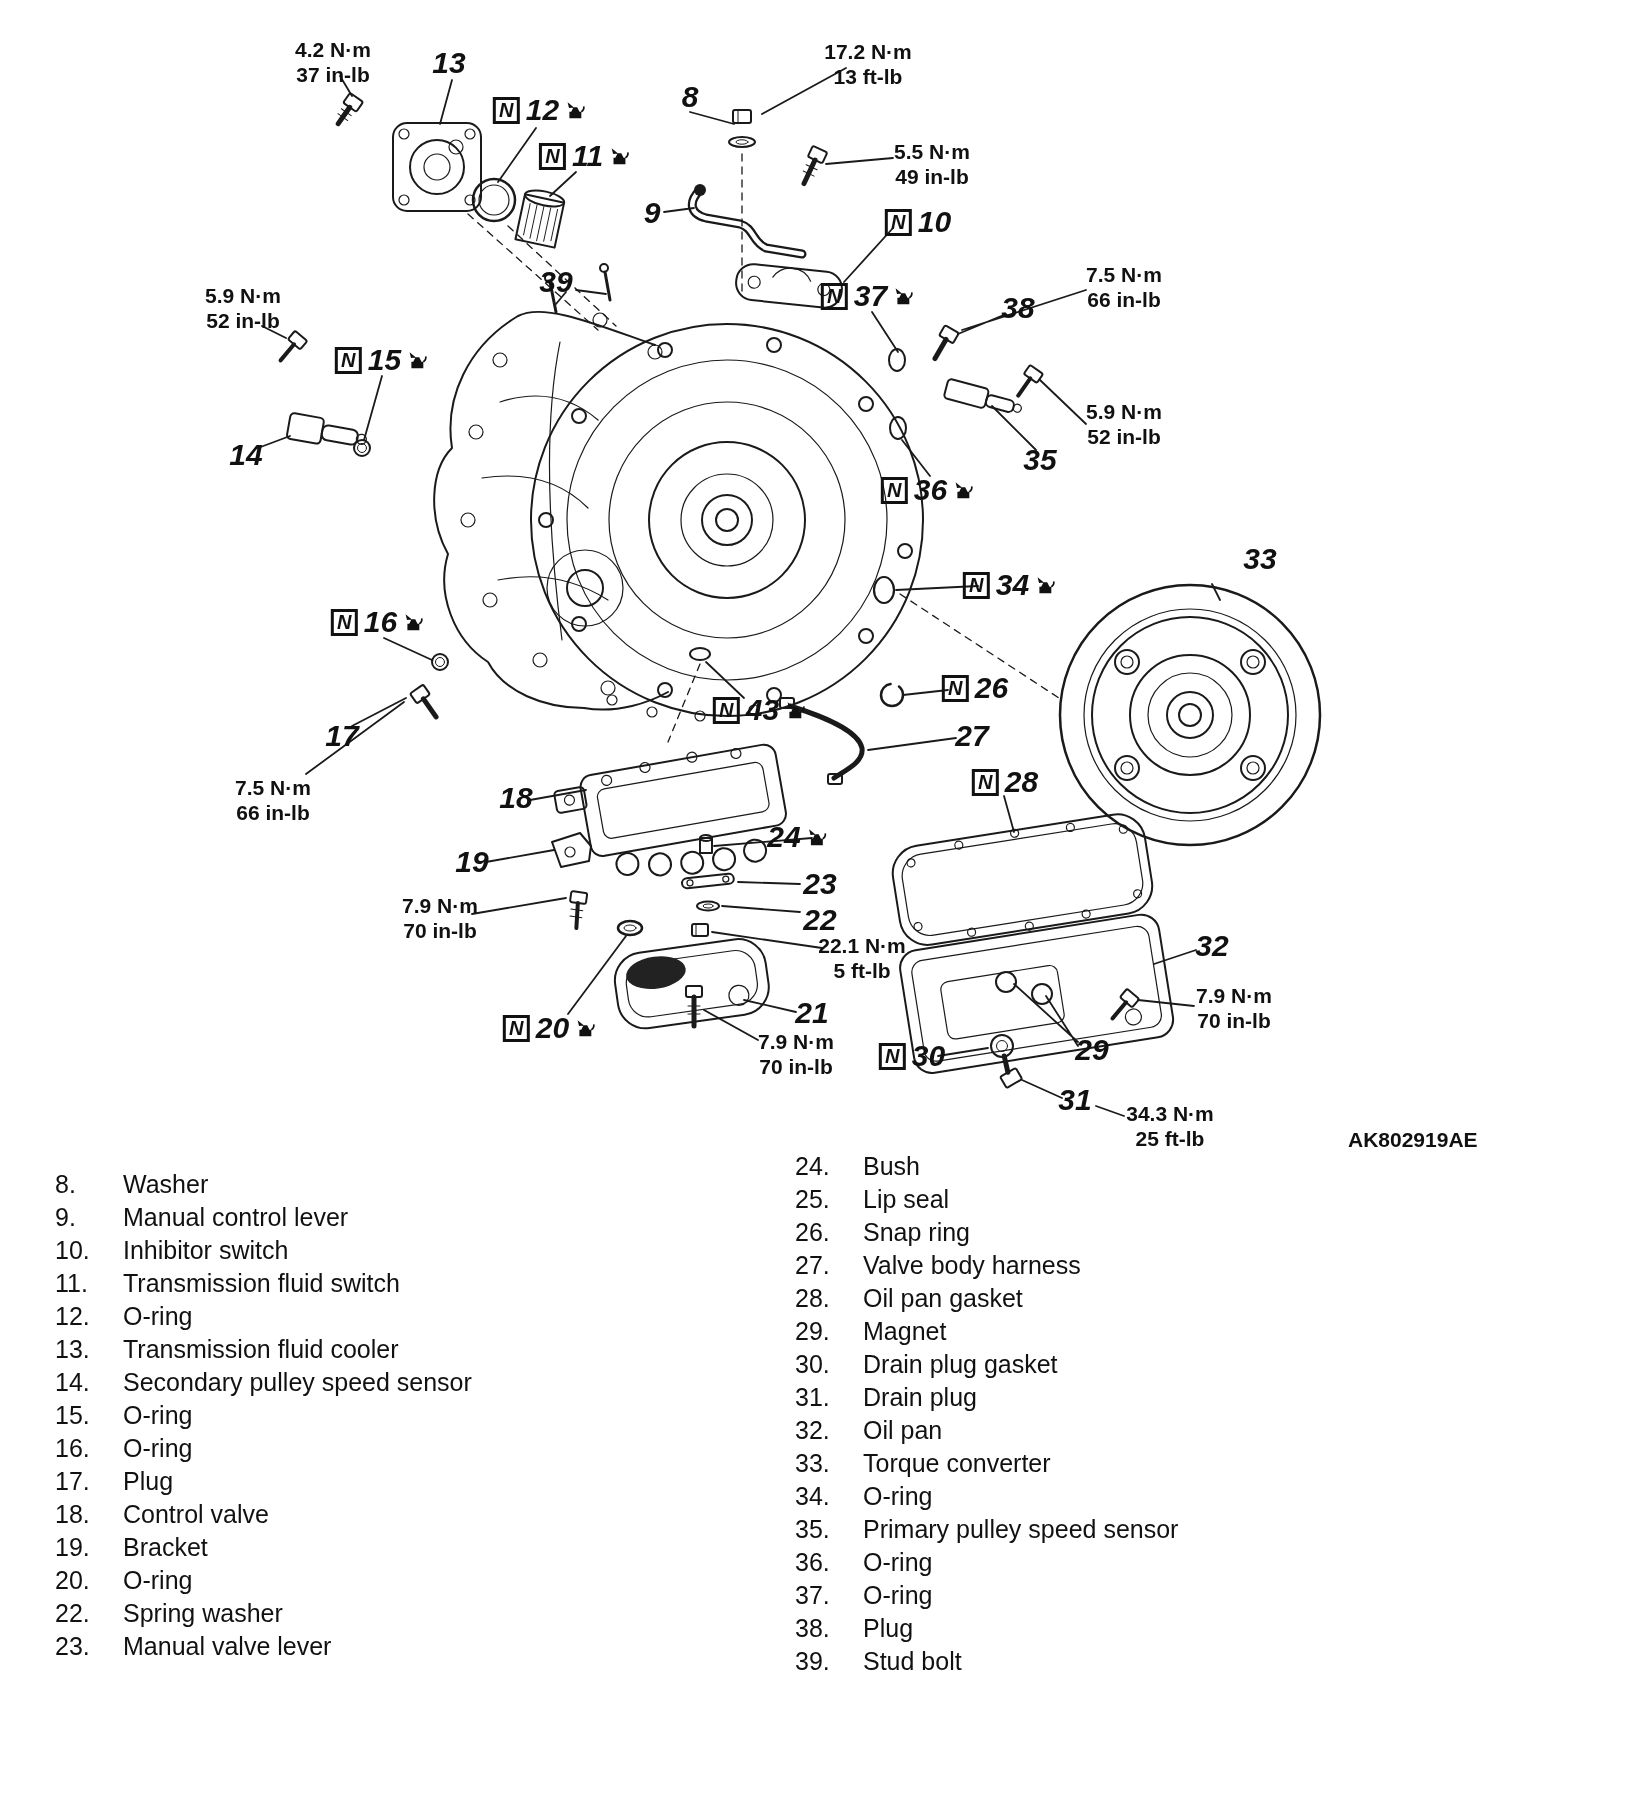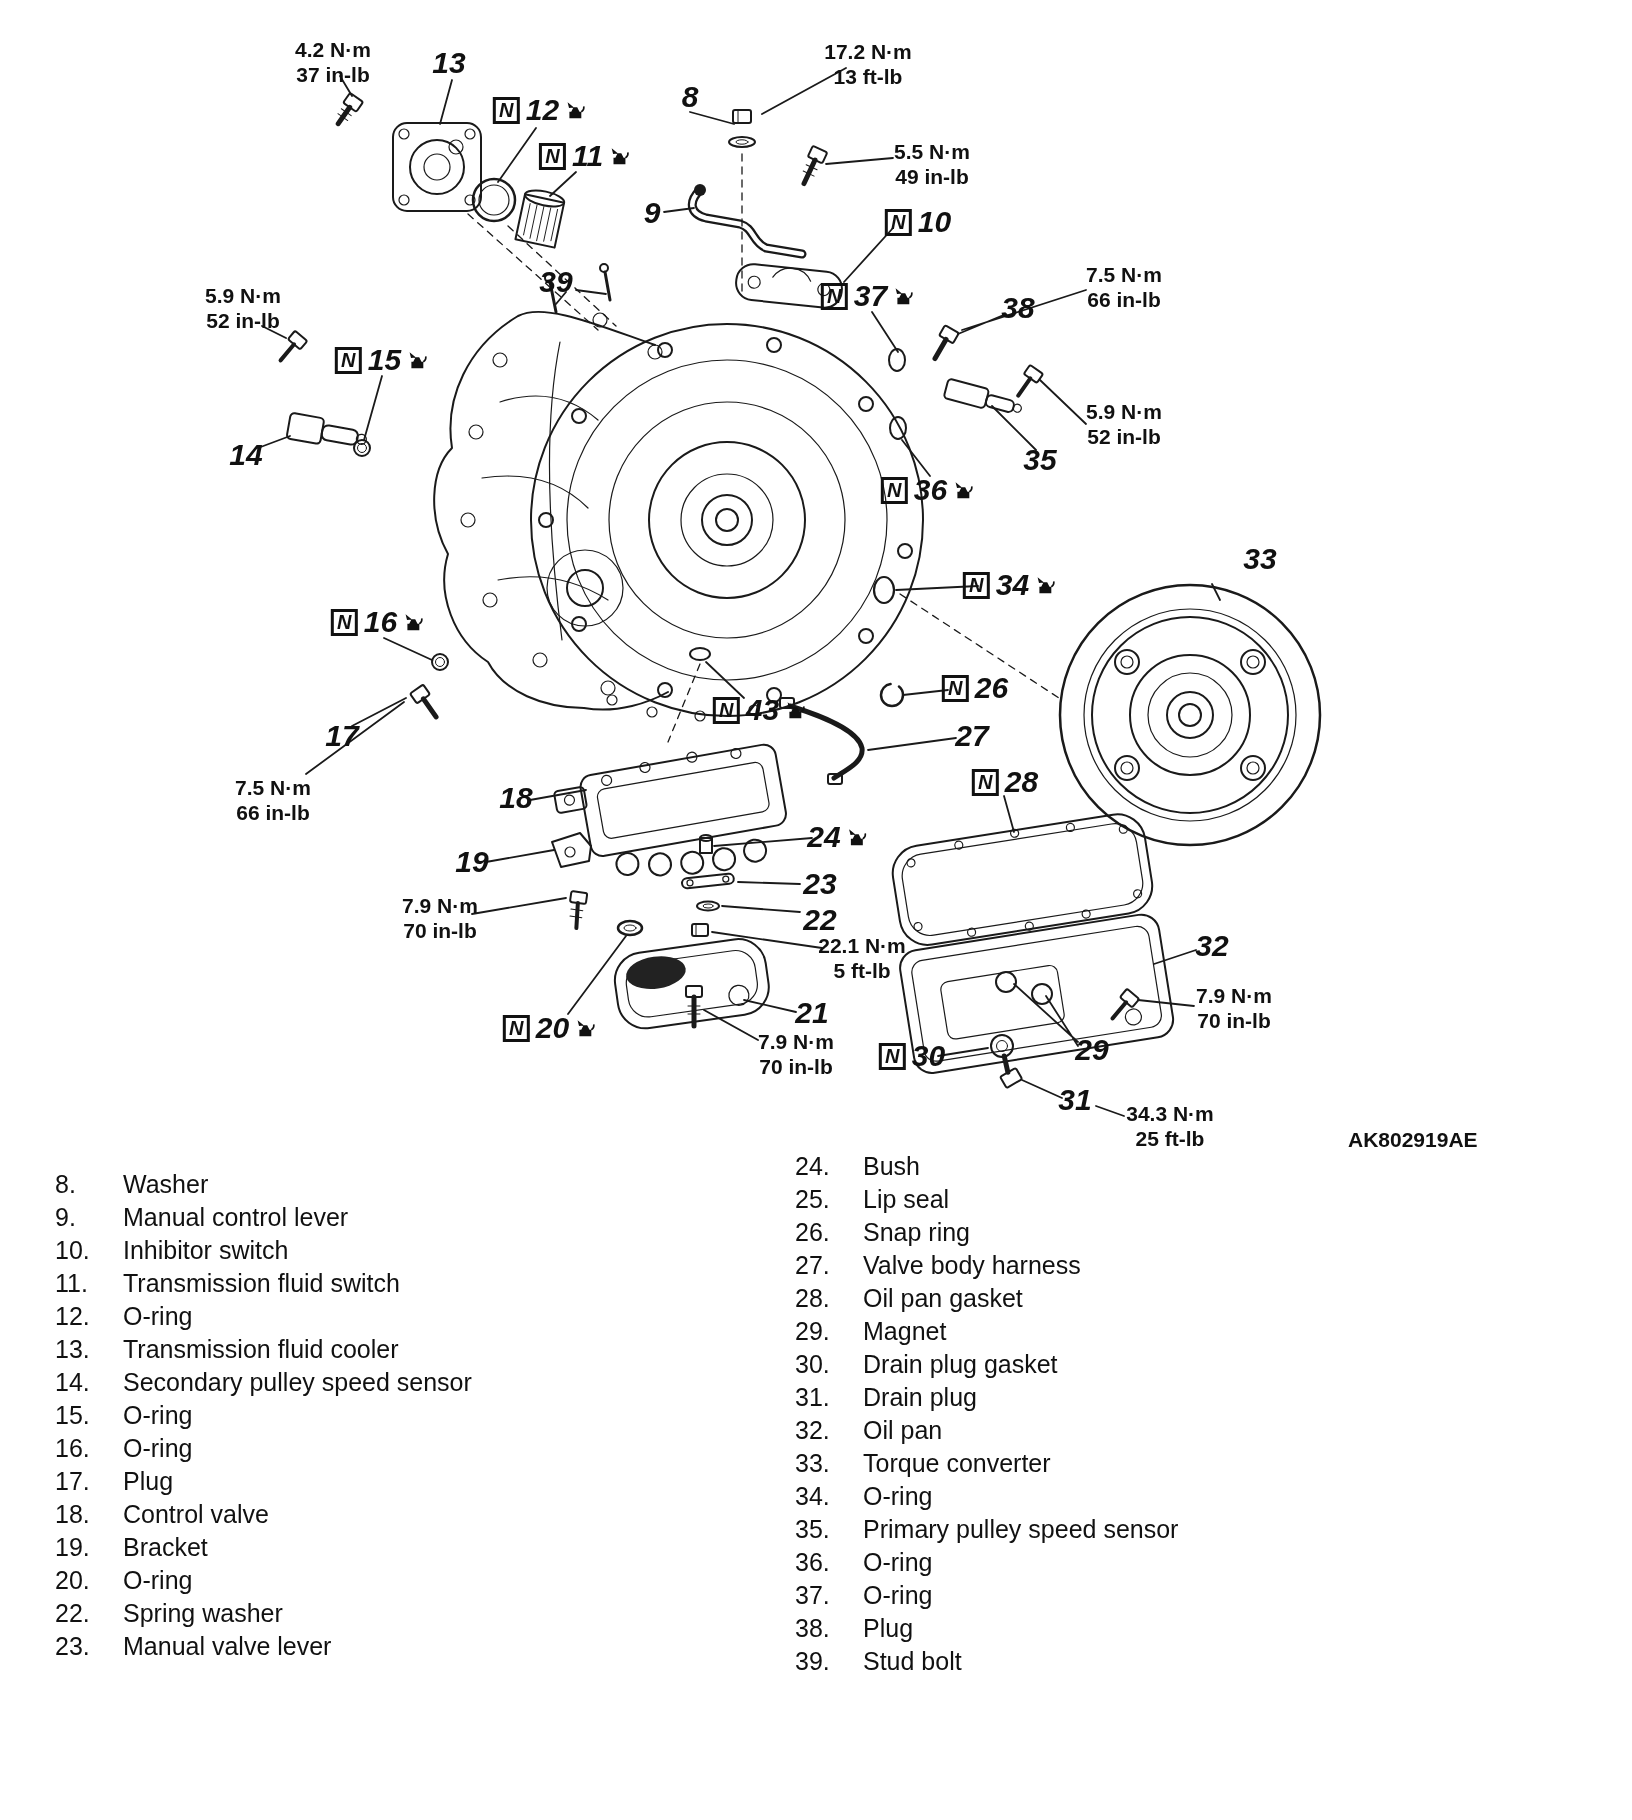--- a/index.html
+++ b/index.html
@@ -454,21 +454,21 @@
       <div class="callout" style="left: 342px; top: 736px;">
         <span class="cnum">17</span>
       </div>
       <div class="callout" style="left: 1005px; top: 782px;">
         <span class="nbox">N</span>
         <span class="cnum">28</span>
       </div>
       <div class="callout" style="left: 516px; top: 798px;">
         <span class="cnum">18</span>
       </div>
-      <div class="callout" style="left: 838px; top: 837px;">
+      <div class="callout" style="left: 798px; top: 837px;">
         <span class="cnum">24</span>
         <span class="can">
           <svg viewBox="0 0 24 22" width="22" height="22">
             <path d="M5 20h13v-7H5zM7 13l2.5-5h4L16 13zM10 8.2L3 2.6 4.6 8.8z" fill="#111"></path>
             <path d="M18 13c2.2-1.6 3.2-3.8 2.7-6" fill="none" stroke="#111" stroke-width="1.7"></path>
           </svg>
         </span>
       </div>
       <div class="callout" style="left: 472px; top: 862px;">
         <span class="cnum">19</span>

